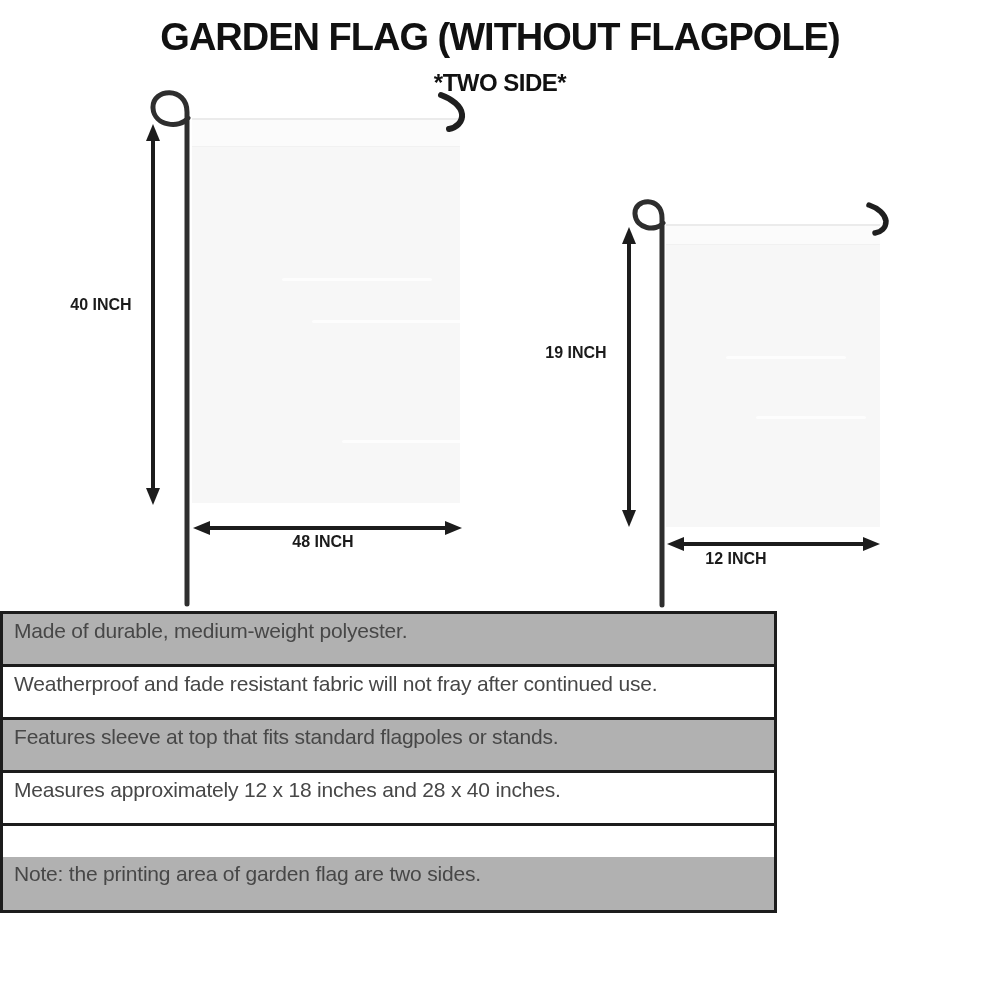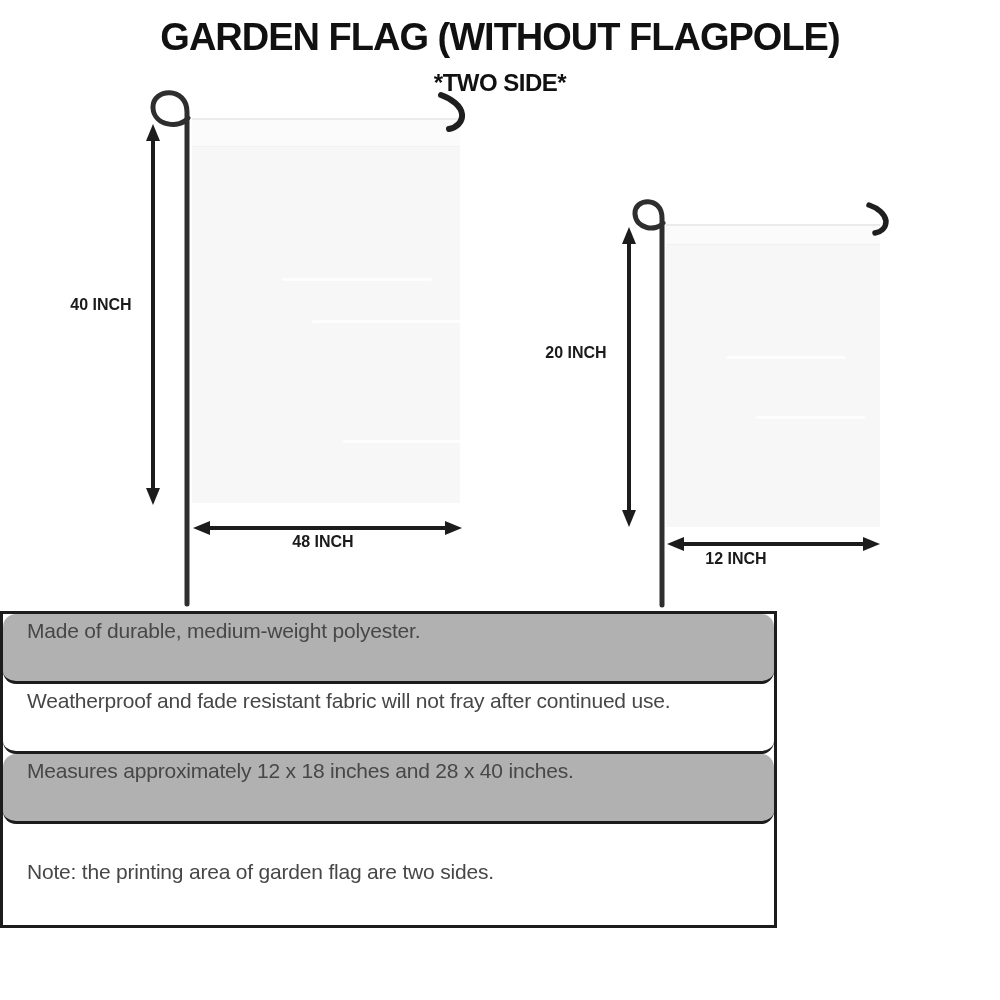--- a/index.html
+++ b/index.html
@@ -49,23 +49,23 @@
   .label-28{left:253px;top:533px;width:140px;}
   .label-18{left:516px;top:344px;width:120px;}
   .label-12{left:666px;top:550px;width:140px;}
 
   
   .feature-table{
     position:absolute;left:0;top:611px;width:777px;z-index:4;
     border:3px solid #1c1c1c;box-sizing:border-box;background:#fff;
   }
   .feature-row{
-    height:70px;box-sizing:border-box;padding:5px 10px 0 24px;
+    height:53px;box-sizing:border-box;padding:5px 10px 0 11px;
     font-size:21px;letter-spacing:-0.2px;color:#474747;
-    border-bottom:3px solid #1c1c1c;overflow:hidden;border-radius:13px;
+    border-bottom:3px solid #1c1c1c;overflow:hidden;
   }
   .feature-row:last-child{border-bottom:none;margin-top:31px;}
   .feature-row:nth-child(odd){background:#b1b1b1;}
   .feature-row:nth-child(even){background:#ffffff;}
 </style>
 </head>
 <body>
 
 <div class="page">
 
@@ -117,29 +117,32 @@
 
     <g>
       <line class="dim-line" x1="680" y1="544" x2="867" y2="544"></line>
       <polygon class="dim-head" points="667,544 684,537 684,551"></polygon>
       <polygon class="dim-head" points="880,544 863,537 863,551"></polygon>
     </g>
   </svg>
 
   <div class="dim-label label-40">40 INCH</div>
   <div class="dim-label label-28">48 INCH</div>
-  <div class="dim-label label-18">20 INCH</div>
+  <div class="dim-label label-18">19 INCH</div>
   <div class="dim-label label-12">12 INCH</div>
 
   <div class="feature-table">
     <div class="feature-row">
       <span>Made of durable, medium-weight polyester.</span>
     </div>
     <div class="feature-row">
       <span>Weatherproof and fade resistant fabric will not fray after continued use.</span>
+    </div>
+    <div class="feature-row">
+      <span>Features sleeve at top that fits standard flagpoles or stands.</span>
     </div>
     <div class="feature-row">
       <span>Measures approximately 12 x 18 inches and 28 x 40 inches.</span>
     </div>
     <div class="feature-row">
       <span>Note: the printing area of garden flag are two sides.</span>
     </div>
   </div>
 
 </div>

